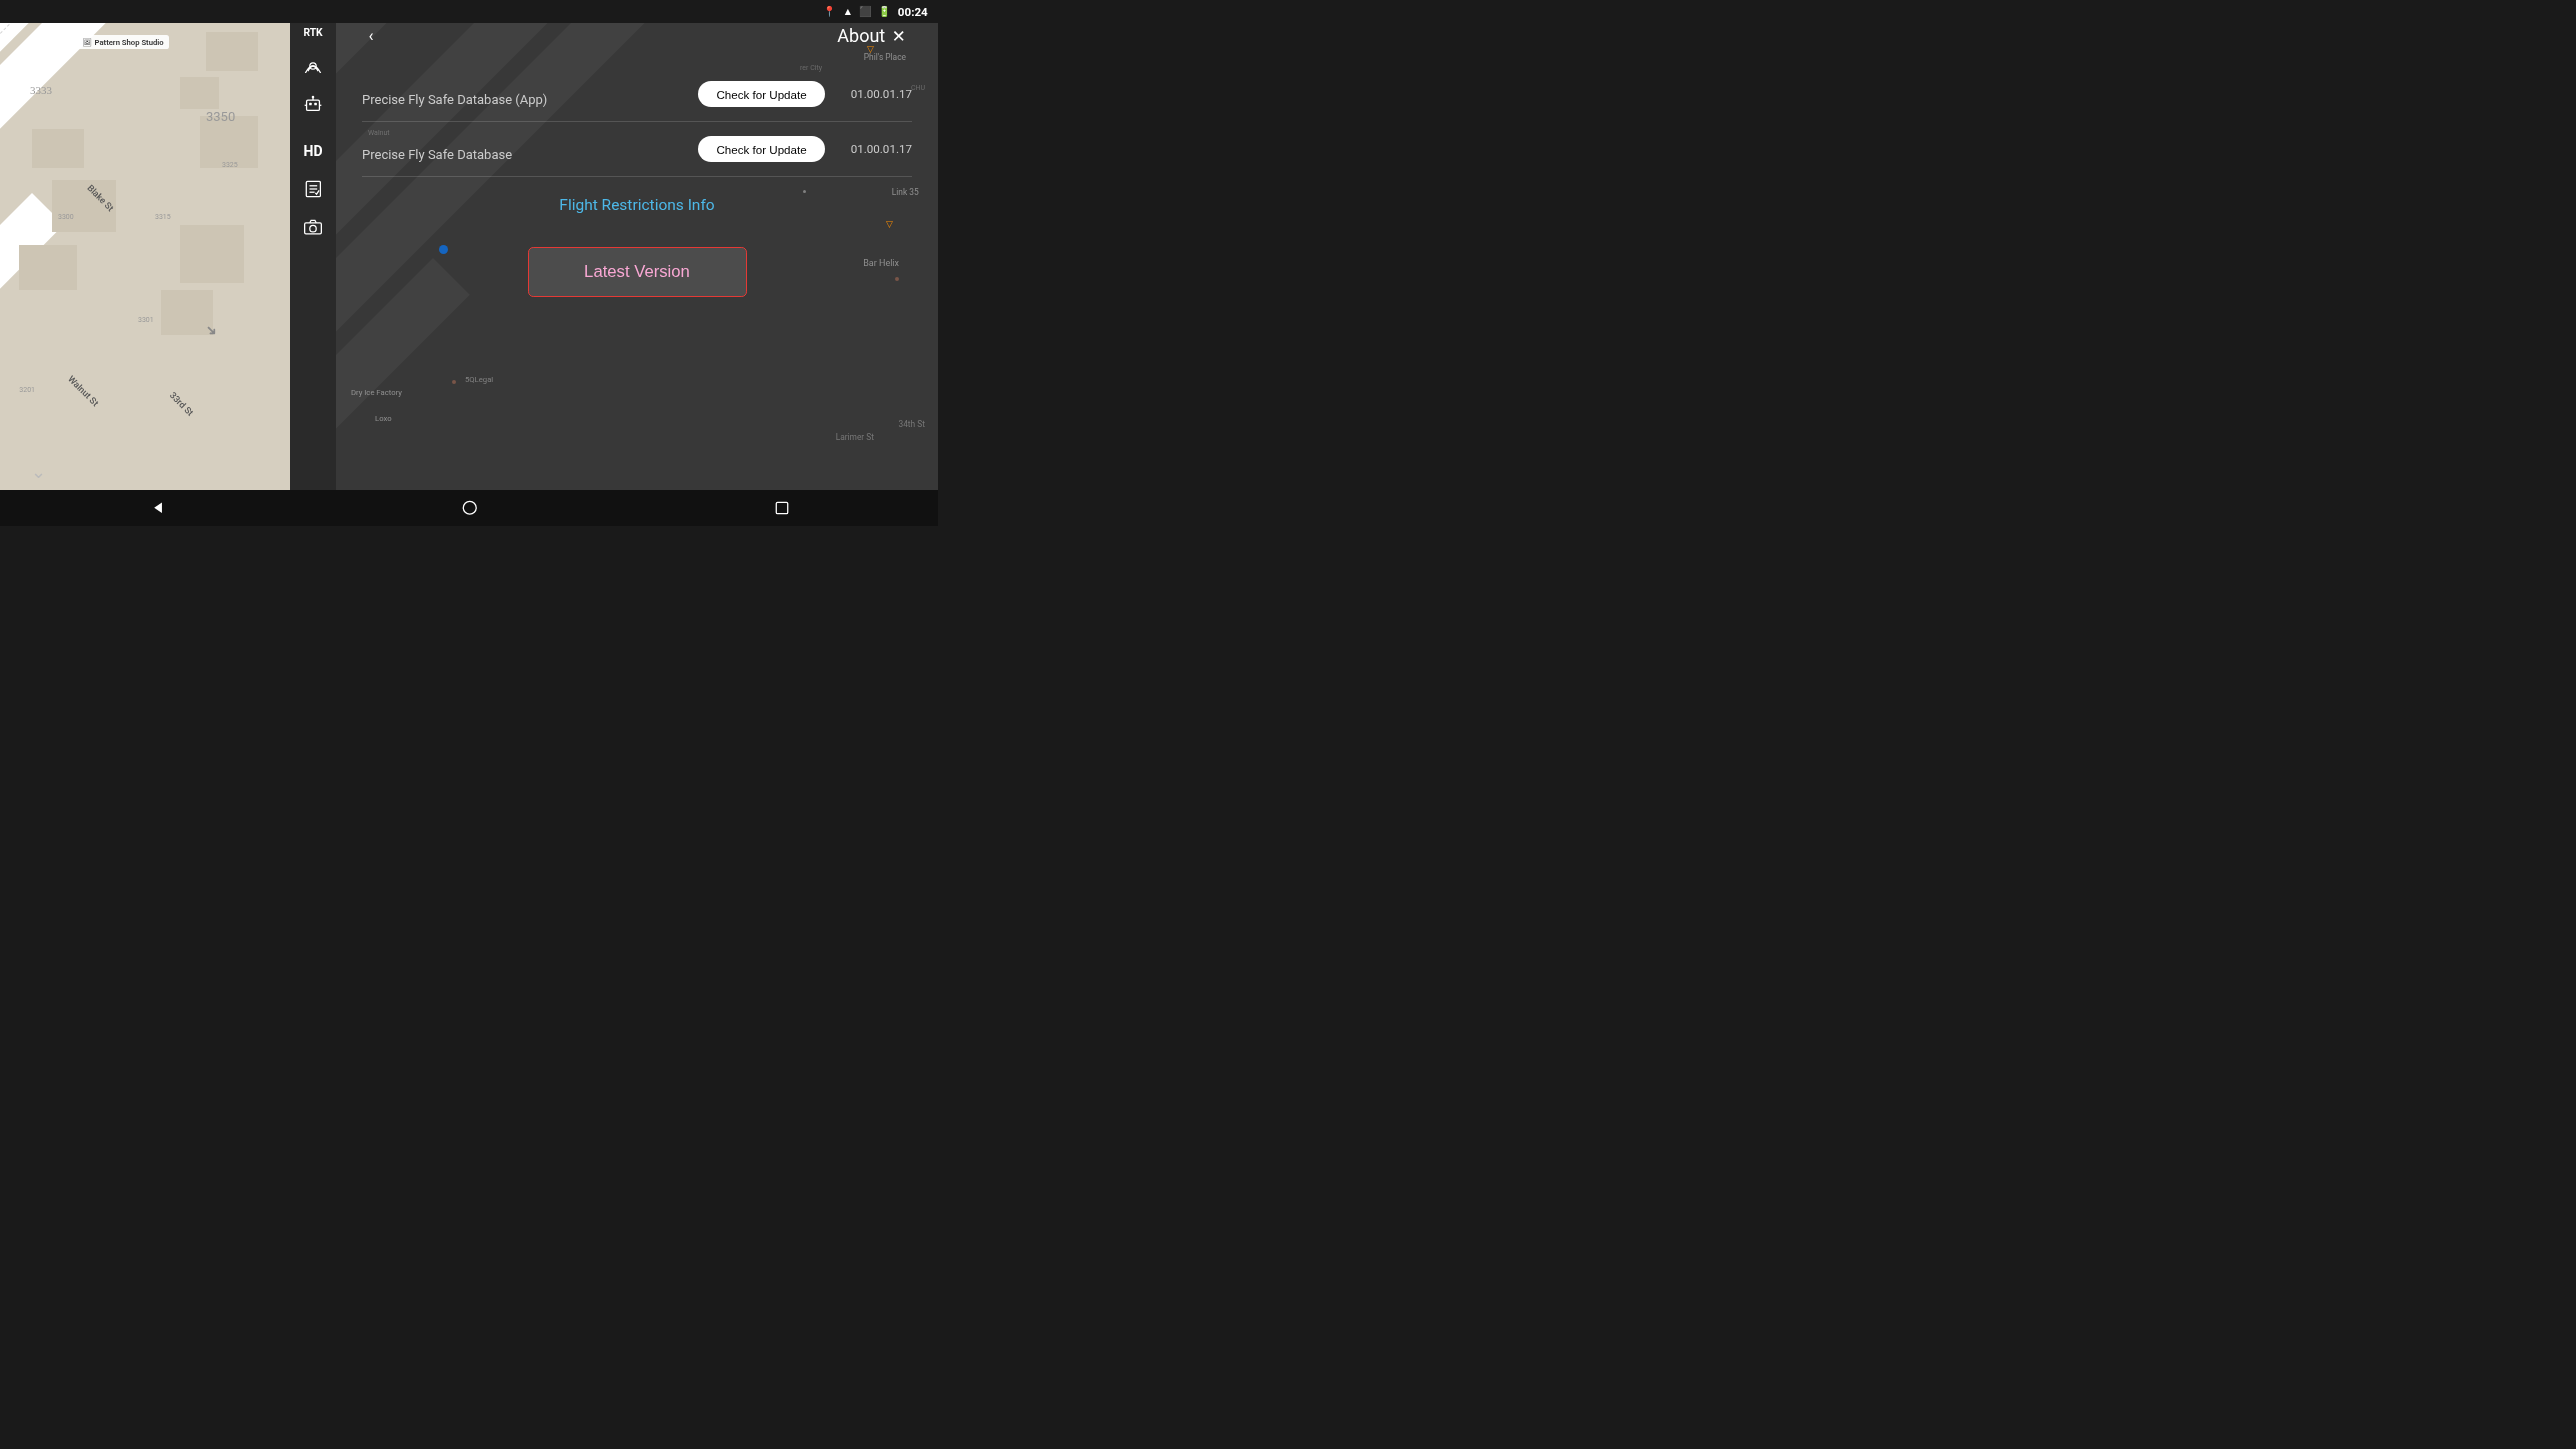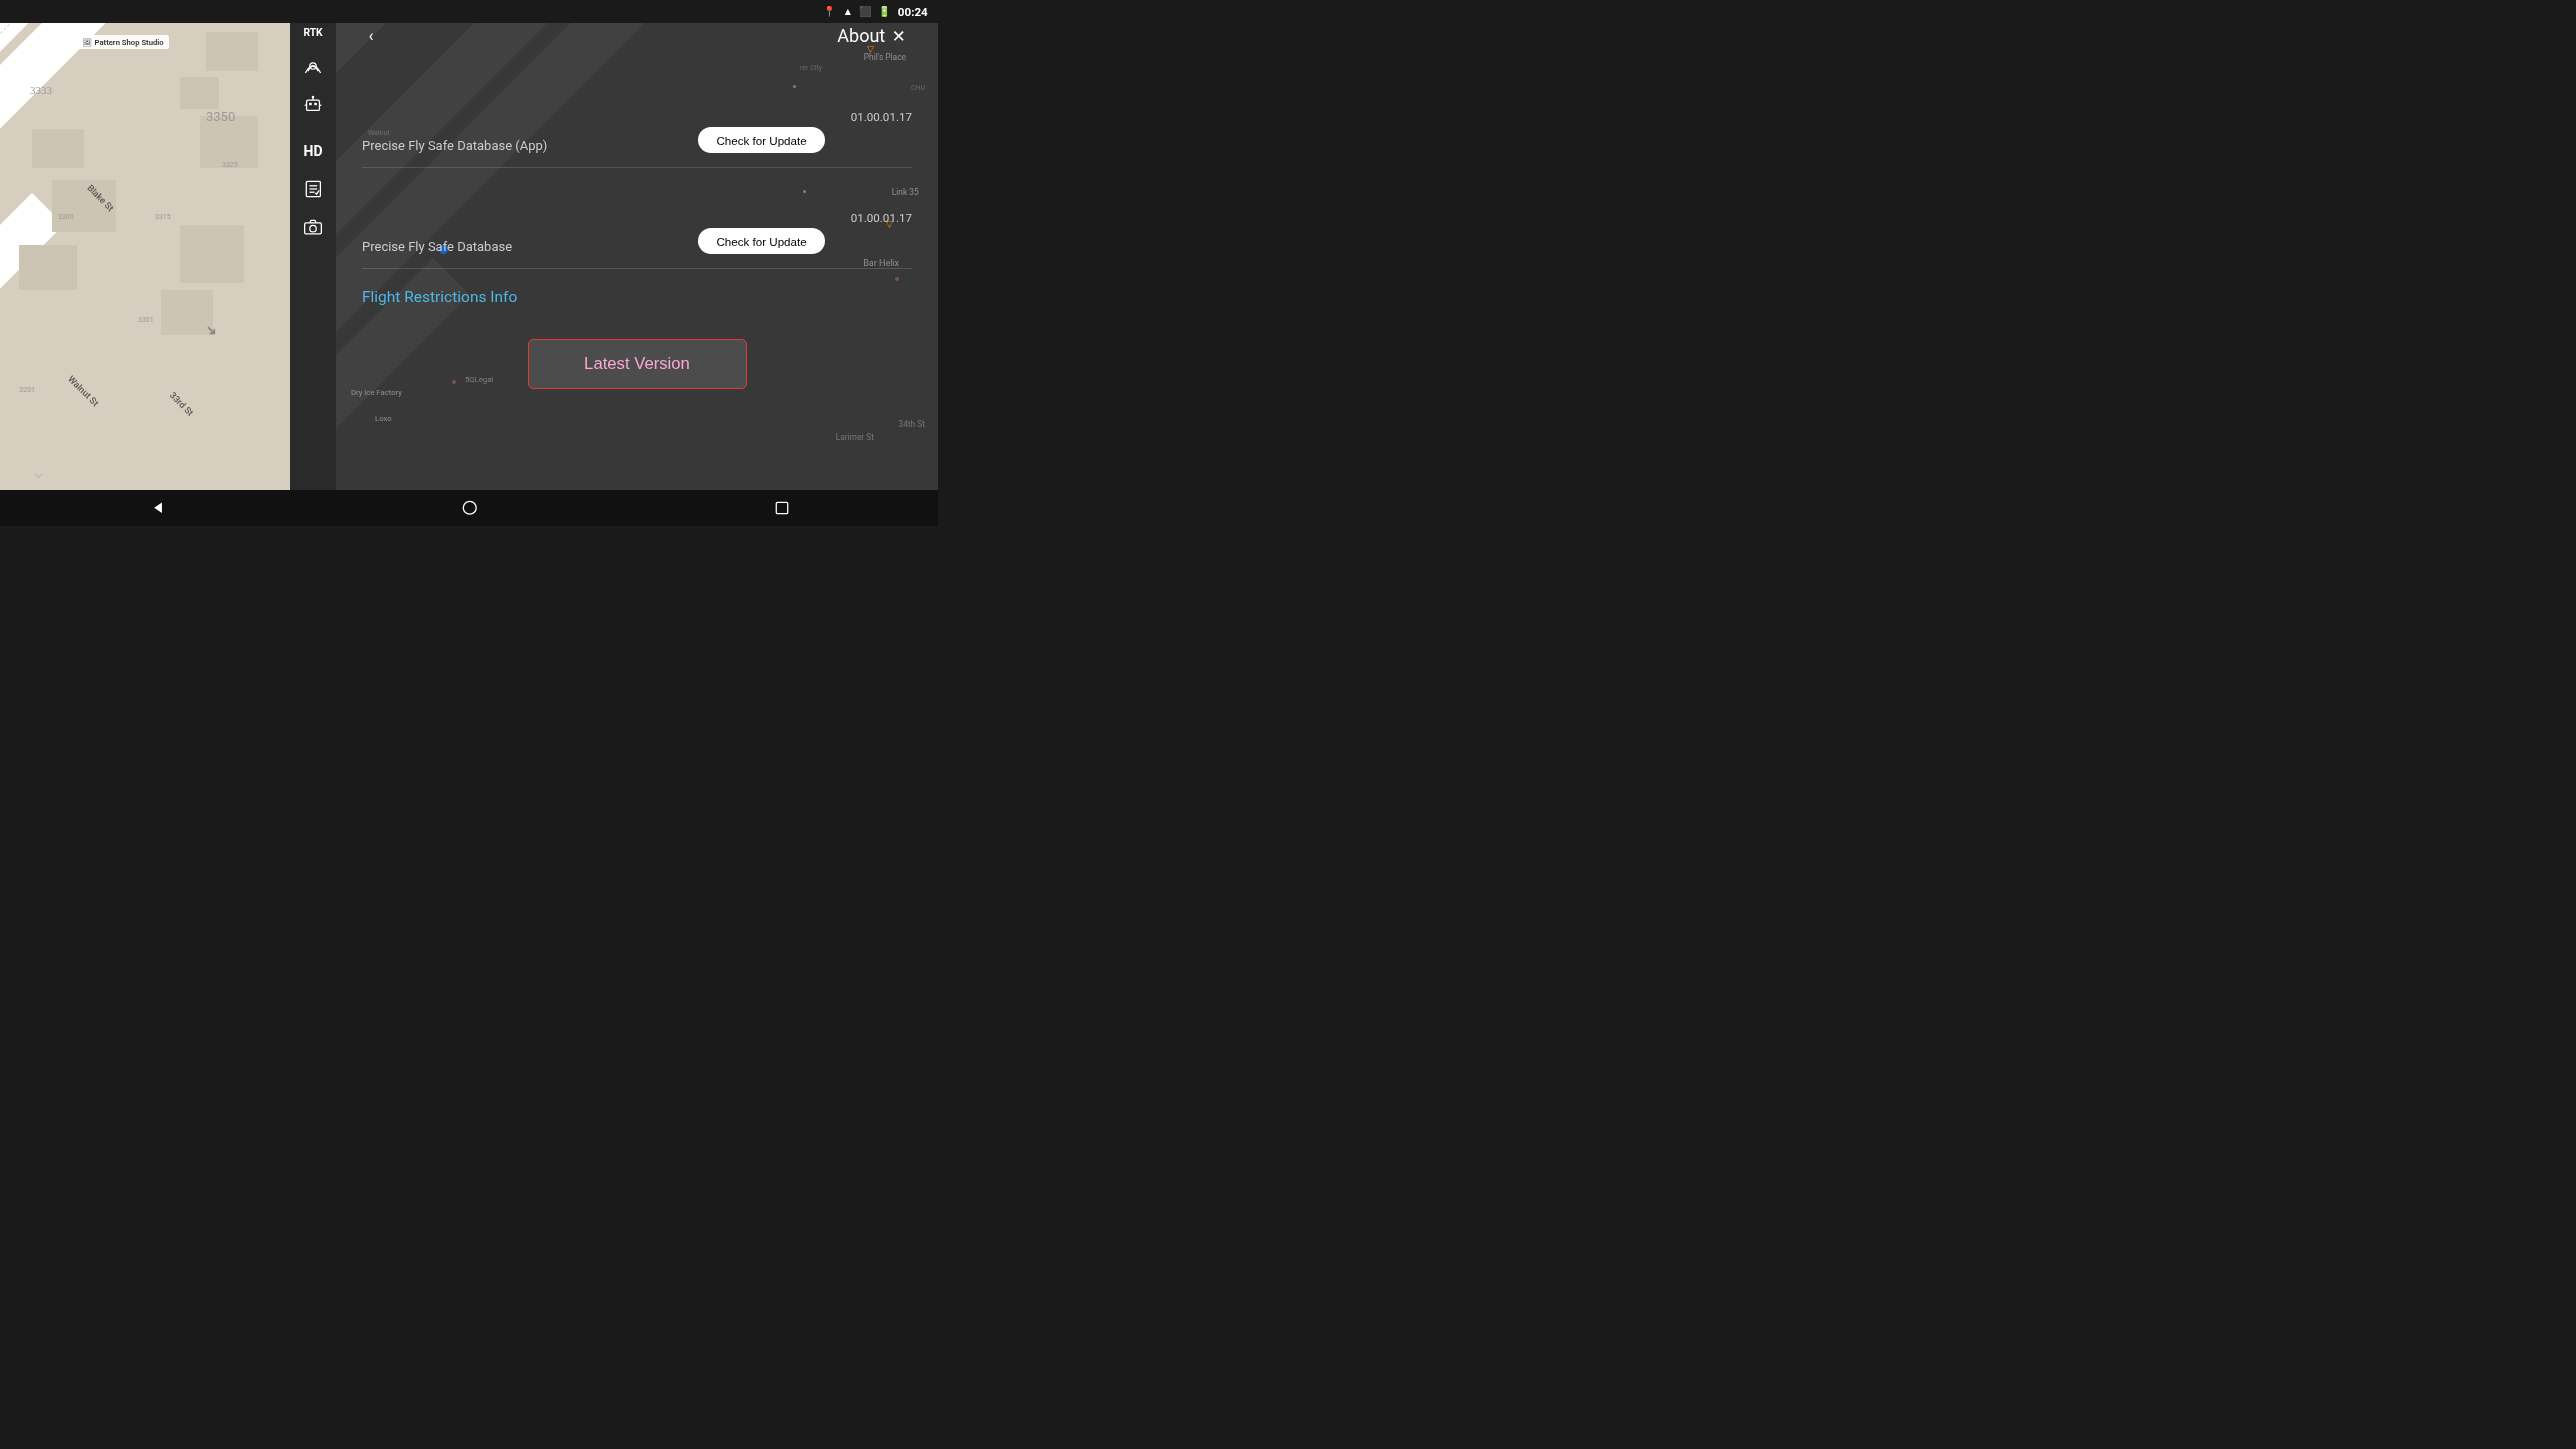--- a/index.html
+++ b/index.html
@@ -198,34 +198,34 @@
     .check-update-btn {
       background: white;
       color: black;
       border: none;
       border-radius: 19.3px;
       padding: 6.4px 18px;
       font-size: 11.6px;
       cursor: pointer;
       font-weight: 400;
       white-space: nowrap;
-      margin-top: 46px;
     }
 
     .version-text {
       color: #ccc;
       font-size: 11.6px;
       min-width: 77px;
       text-align: right;
     }
 
     
     .flight-restrictions-row {
       display: flex;
       align-items: center;
+      justify-content: center;
       padding: 19.3px 0;
       position: relative;
       z-index: 2;
     }
 
     .flight-restrictions-link {
       color: #4db8e8;
       font-size: 15.5px;
       cursor: pointer;
       text-decoration: none;

